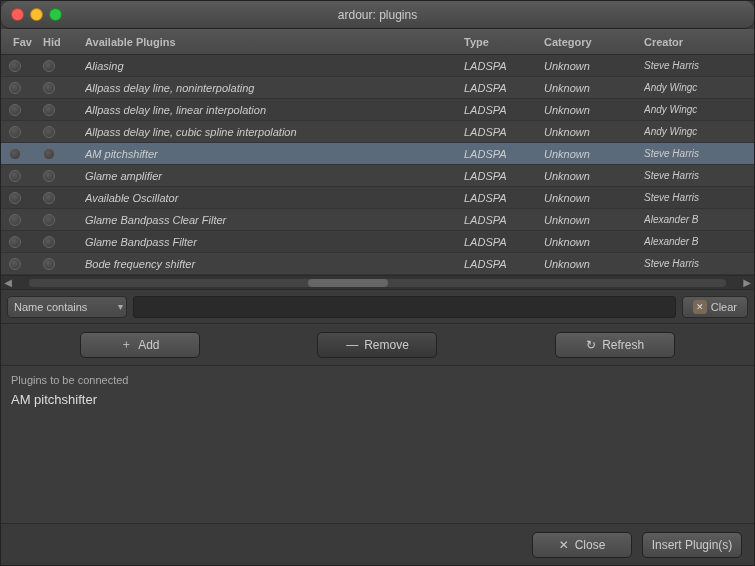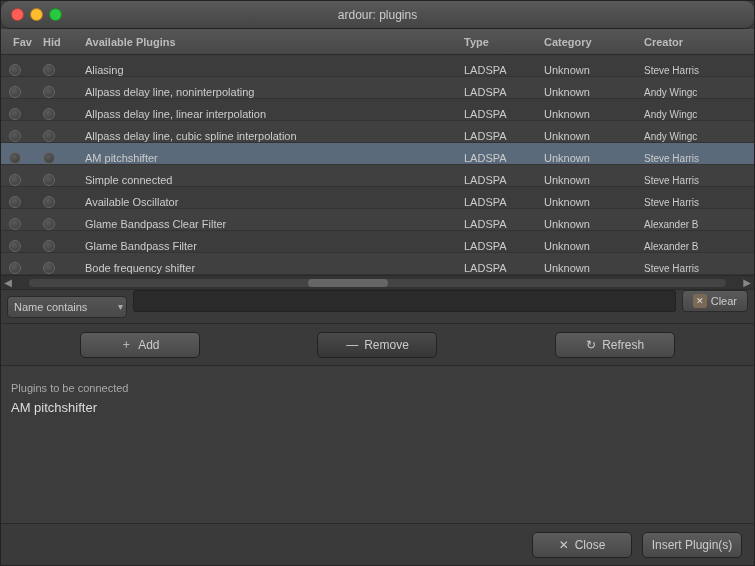--- a/index.html
+++ b/index.html
@@ -76,23 +76,24 @@
     .col-creator { width: 110px; color: #bbb; font-size: 11px; font-weight: 600; }
     .table-body {
       overflow-y: auto;
       flex: 1;
     }
     .table-body::-webkit-scrollbar { width: 12px; }
     .table-body::-webkit-scrollbar-track { background: #3a3a3a; }
     .table-body::-webkit-scrollbar-thumb { background: #666; border-radius: 4px; }
     .table-row {
       display: flex;
-      align-items: flex-end;
+      align-items: center;
       height: 22px;
       border-bottom: 1px solid #333;
+      font-style: italic;
     }
     .table-row:nth-child(odd) { background: #3c3c3c; }
     .table-row:nth-child(even) { background: #404040; }
     .table-row.selected { background: #5a6a7a; }
     .cell-fav { width: 42px; padding-left: 8px; flex-shrink: 0; display: flex; align-items: center; }
     .cell-hid { width: 42px; flex-shrink: 0; display: flex; align-items: center; }
     .radio-btn {
       width: 12px; height: 12px;
       border-radius: 50%;
       border: 1px solid #666;
@@ -136,20 +137,21 @@
       justify-content: center;
       color: #888;
       font-size: 10px;
       cursor: pointer;
     }
     .filter-bar {
       height: 34px;
       background: #3a3a3a;
       border-top: 1px solid #2a2a2a;
       display: flex;
+      align-items: center;
       padding: 0 6px;
       gap: 6px;
       flex-shrink: 0;
     }
     .filter-select-wrap {
       position: relative;
       display: flex;
       align-items: center;
     }
     .filter-select-wrap select {
@@ -242,21 +244,21 @@
       background: linear-gradient(to bottom, #5c5c5c, #484848);
       color: #ccc;
     }
     .btn-icon {
       font-size: 12px;
     }
     .connected-area {
       flex: 1;
       background: #3c3c3c;
       border-top: 1px solid #2a2a2a;
-      padding: 16px 10px;
+      padding: 8px 10px;
       display: flex;
       flex-direction: column;
       overflow: hidden;
     }
     .connected-label {
       color: #aaa;
       font-size: 11px;
       margin-bottom: 6px;
     }
     .connected-plugin {
@@ -380,21 +382,21 @@
       <div class="cell-cat">Unknown</div>
       <div class="cell-creator">Steve Harris</div>
     </div>
         <div class="table-row">
       <div class="cell-fav">
         <div class="radio-btn"></div>
       </div>
       <div class="cell-hid">
         <div class="radio-btn"></div>
       </div>
-      <div class="cell-name">Simple connected</div>
+      <div class="cell-name">Glame amplifier</div>
       <div class="cell-type">LADSPA</div>
       <div class="cell-cat">Unknown</div>
       <div class="cell-creator">Steve Harris</div>
     </div>
         <div class="table-row">
       <div class="cell-fav">
         <div class="radio-btn"></div>
       </div>
       <div class="cell-hid">
         <div class="radio-btn"></div>

